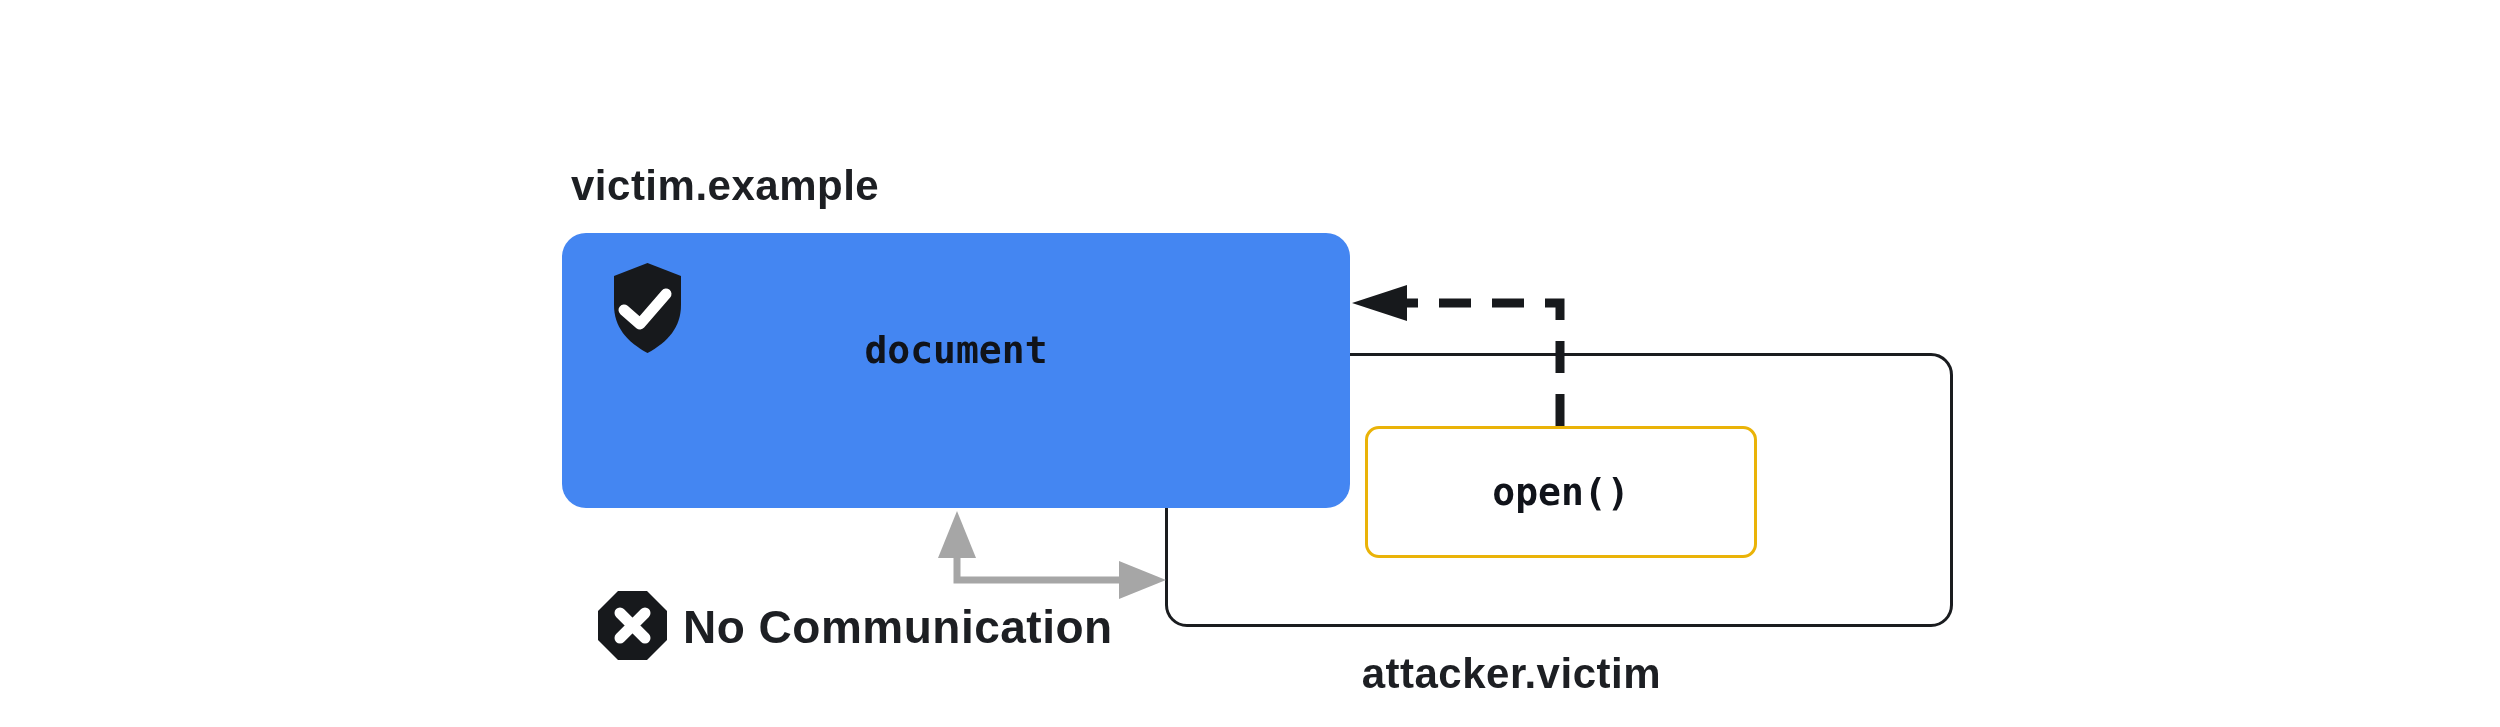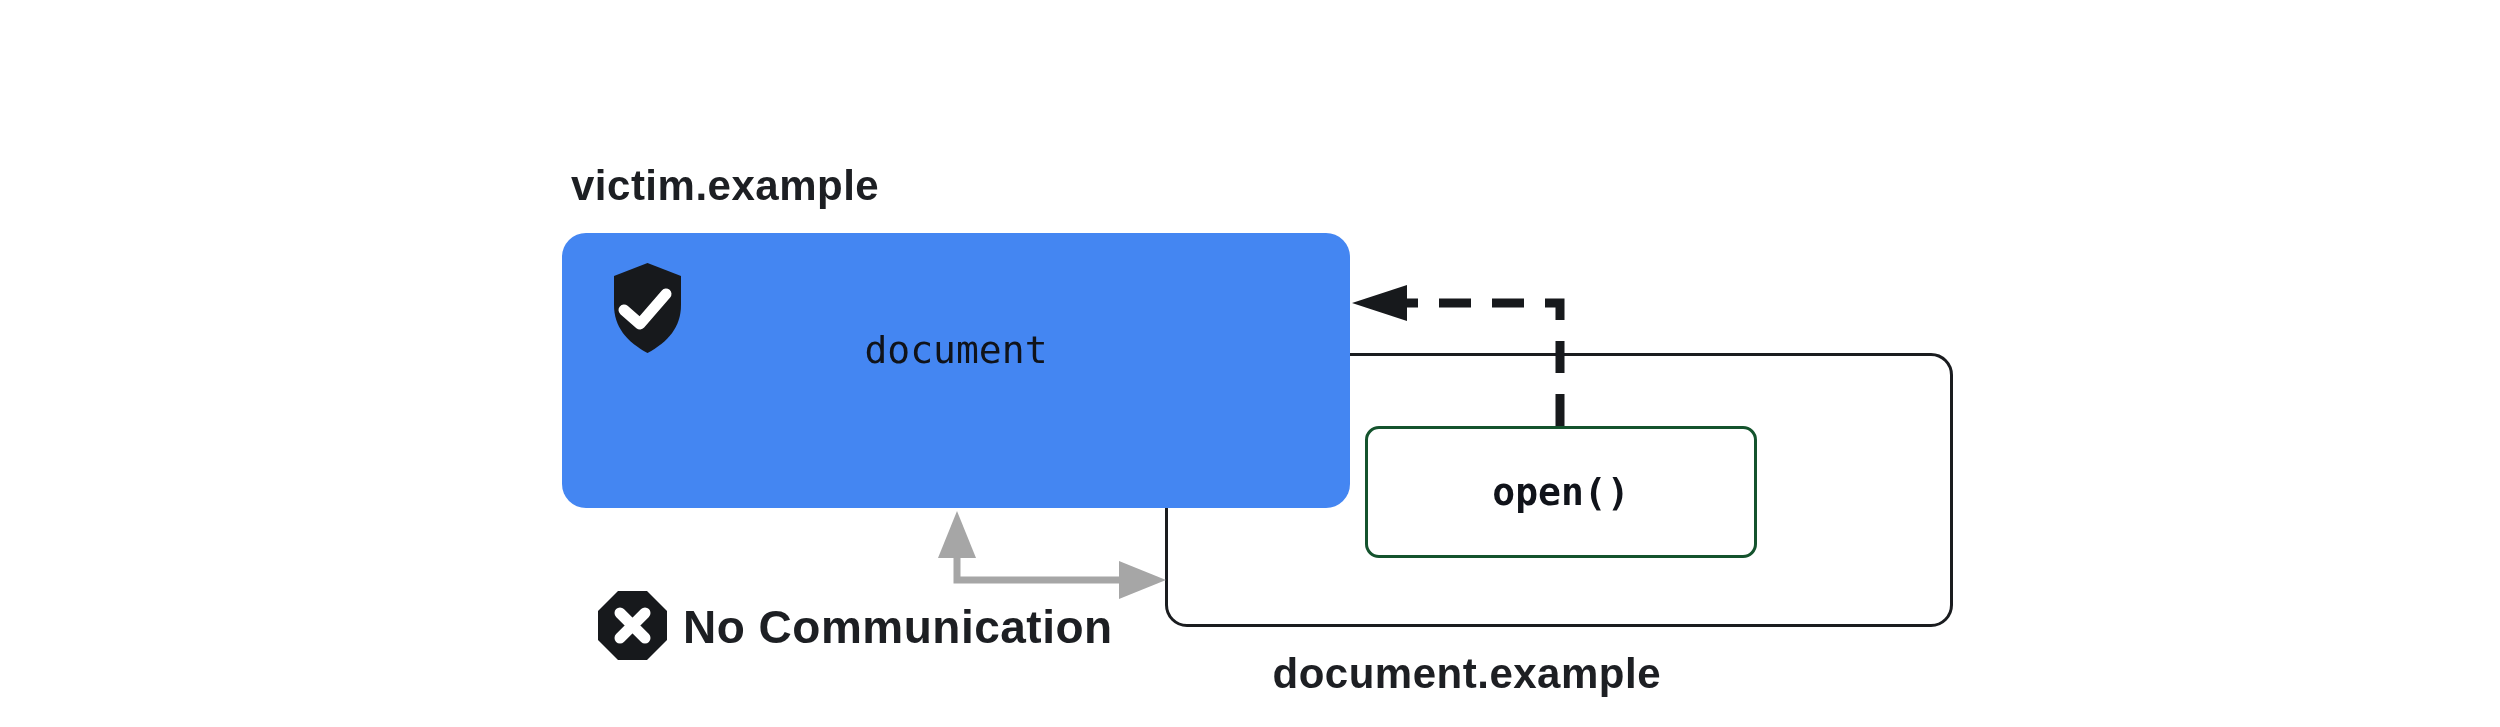--- a/index.html
+++ b/index.html
@@ -36,21 +36,21 @@
     background: #4486f2;
     border-radius: 24px;
     z-index: 4;
   }
   .victim-box .mono-line {
     position: absolute;
     left: 0;
     right: 0;
     text-align: center;
     font-family: "DejaVu Sans Mono", monospace;
-    font-weight: 400;
+    font-weight: 700;
     font-size: 38px;
     line-height: 1;
     color: #10131a;
     white-space: nowrap;
   }
   .victim-line1 { top: 98px; }
   .victim-line2 { top: 150px; }
 
   .shield-icon {
     position: absolute;
@@ -72,21 +72,21 @@
     box-sizing: border-box;
     z-index: 1;
   }
   .open-box {
     position: absolute;
     left: 1365px;
     top: 426px;
     width: 392px;
     height: 132px;
     background: #ffffff;
-    border: 3px solid #14532d;
+    border: 3px solid #eab308;
     border-radius: 14px;
     box-sizing: border-box;
     z-index: 2;
     display: flex;
     align-items: center;
     justify-content: center;
   }
   .open-box .mono-call {
     font-family: "DejaVu Sans Mono", monospace;
     font-weight: 700;
@@ -132,21 +132,21 @@
 <div class="canvas">
 
   <div class="domain-label victim-label">victim.example</div>
 
   <div class="attacker-box"></div>
 
   <div class="open-box">
     <span class="mono-call">open()</span>
   </div>
 
-  <div class="domain-label attacker-label">document.example</div>
+  <div class="domain-label attacker-label">attacker.victim</div>
 
   <div class="victim-box">
     <svg class="shield-icon" viewBox="0 0 75 90">
       <path d="M37.5 0 L71 13 L71 42 C71 64 58 79 37.5 90 C17 79 4 64 4 42 L4 13 Z" fill="#17191c"></path>
       <path d="M14 47 L30 61 L56 31" fill="none" stroke-width="11" stroke-linecap="round" stroke-linejoin="round" stroke="#ffffff"></path>
     </svg>
     <div class="mono-line victim-line1">document</div>
   </div>
 
   <svg class="arrows-overlay" viewBox="0 0 2500 727">

